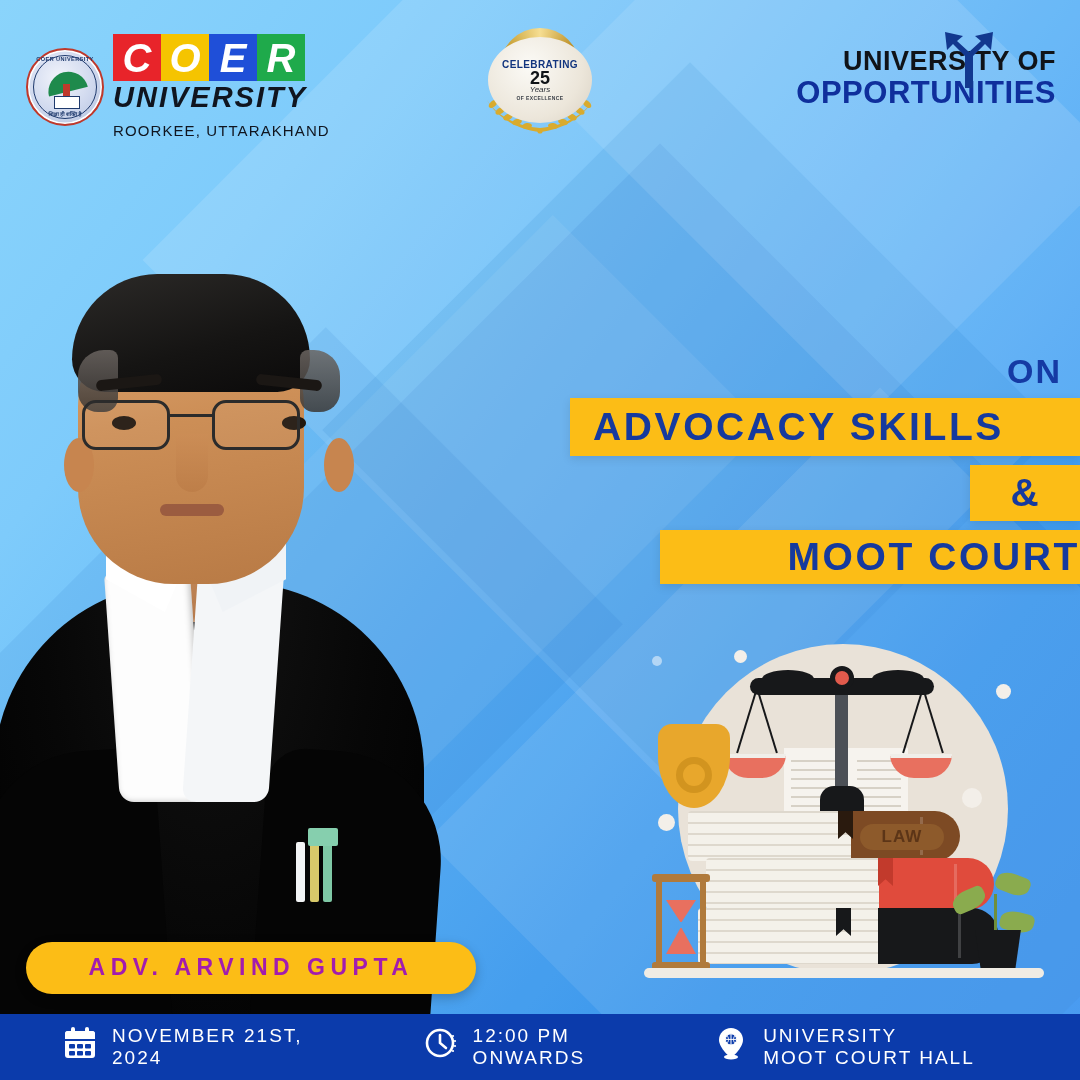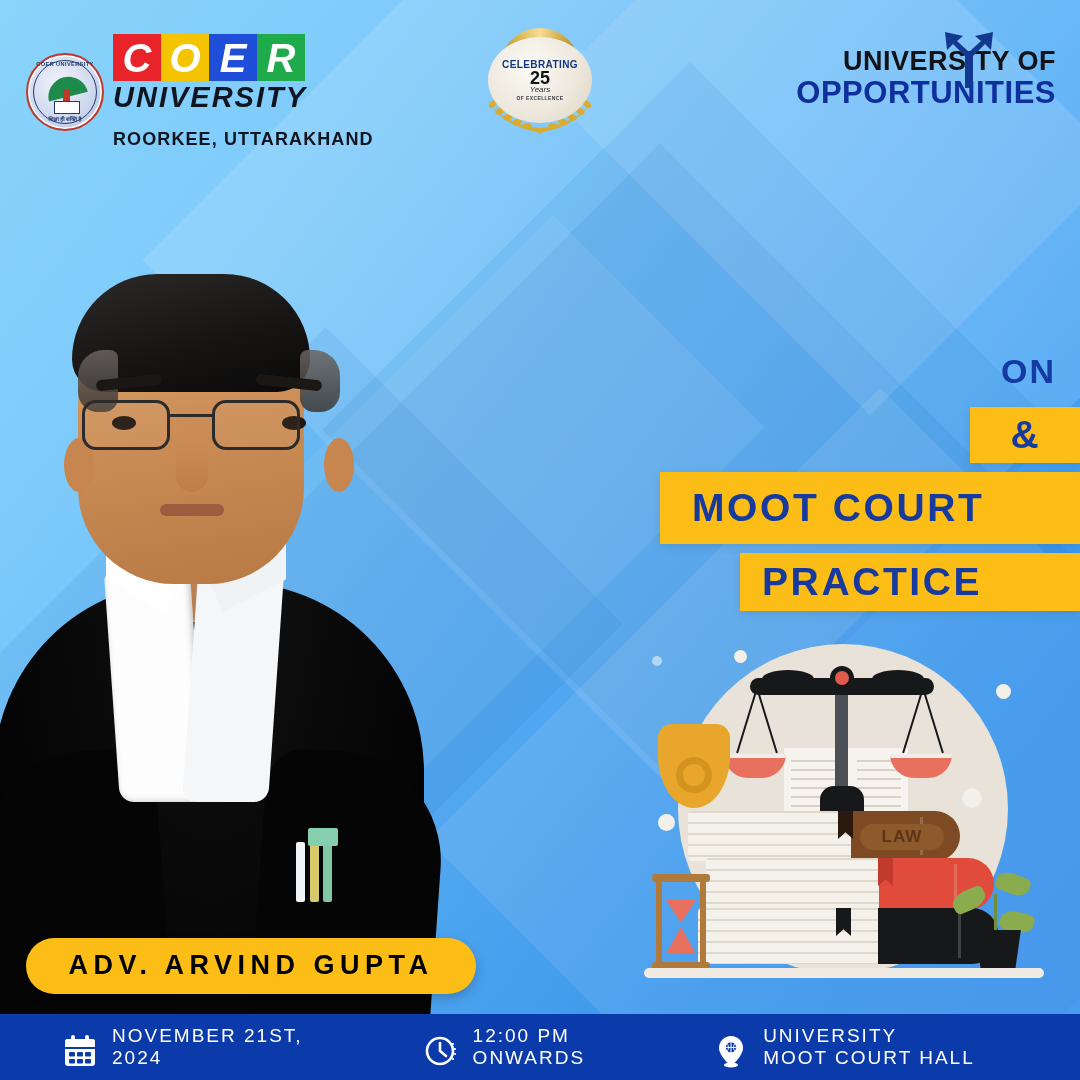--- a/index.html
+++ b/index.html
@@ -40,21 +40,21 @@
     font-weight:700; color:#1f3a6d; }
 
   .coer-word { display:flex; flex-direction:column; }
   .coer-tiles { display:flex; height:47px; }
   .coer-tiles span { width:48px; display:flex; align-items:center; justify-content:center;
     color:#fff; font-weight:900; font-size:40px; font-style:italic; line-height:1;
     font-family:"Liberation Sans", sans-serif; }
   .t-c { background:#e8242a; } .t-o { background:#f5c400; } .t-e { background:#1f4fd8; } .t-r { background:#1faa4b; }
   .coer-uni { font-size:29px; font-weight:900; font-style:italic; color:#10151f; letter-spacing:2px;
     line-height:1; margin-top:2px; }
-  .coer-sub { font-size:18px; font-weight:700; color:#10151f; letter-spacing:1.1px; margin-top:17px; }
+  .coer-sub { font-size:15px; font-weight:400; color:#10151f; letter-spacing:1.1px; margin-top:10px; }
 
   
   .badge25 { position:absolute; left:50%; top:28px; transform:translateX(-50%); width:122px; height:104px; }
   .badge-ring { position:absolute; left:21px; top:0; width:80px; height:80px; border-radius:50%;
     background:conic-gradient(#f6de92,#b8891e,#f8e7a8,#9c7418,#f4d97f,#c39a2c,#f6de92); }
   .badge-face { position:absolute; left:9px; top:9px; right:9px; bottom:9px; border-radius:50%;
     background:radial-gradient(circle at 40% 34%,#fbfaf6 0%,#ece6da 62%,#d8d0c2 100%);
     display:flex; flex-direction:column; align-items:center; justify-content:center; }
   .b-cel { font-size:10px; font-weight:900; color:#12357f; letter-spacing:.4px; }
   .b-25 { font-size:18px; font-weight:900; color:#101418; line-height:.92; }
@@ -118,40 +118,40 @@
   .pen { position:absolute; bottom:0; width:9px; border-radius:2px; }
   .pen-w { left:2px; height:60px; background:#f2f4f5; }
   .pen-y { left:16px; height:66px; background:#d8c96a; }
   .pen-g { left:29px; height:70px; background:#7fc9a6; }
   .pen-cap { position:absolute; left:14px; bottom:56px; width:30px; height:18px; background:#86cfae; border-radius:2px; }
 
   
   .speaker { position:absolute; left:26px; bottom:86px; width:450px; z-index:35;
     background:#fcbd16; border-radius:40px; padding:13px 10px 15px; text-align:center;
     box-shadow:0 4px 12px rgba(0,0,0,.22); }
-  .sp-name { font-size:27px; font-weight:900; color:#000000; letter-spacing:5.5px; line-height:1.05; }
+  .sp-name { font-size:23px; font-weight:900; color:#a21caf; letter-spacing:5.5px; line-height:1.05; }
   .sp-role { font-size:19px; font-weight:500; color:#1b2a45; letter-spacing:1.1px; margin-top:3px; }
 
   
   .headline { position:absolute; left:328px; top:198px; width:740px; z-index:30; }
   .h-guest { font-size:104px; font-weight:900; color:#1533a0; letter-spacing:-1px; line-height:.92;
     text-align:center; transform:scaleX(1.06); transform-origin:center;
     text-shadow:0 0 26px rgba(255,255,255,.55), 0 0 9px rgba(255,255,255,.55);
     font-family:"Liberation Sans", sans-serif; }
 
-  .on-row { position:absolute; right:24px; top:352px; z-index:30; }
+  .on-row { position:absolute; right:18px; top:352px; z-index:30; }
   .on-txt { font-size:34px; font-weight:900; color:#153aa4; letter-spacing:2px; }
 
   .topic { position:absolute; right:0; top:398px; width:100%; z-index:30; }
   .t-bar { background:#fcbd16; color:#163a9e; font-weight:900; display:flex; align-items:center;
     margin-left:auto; box-shadow:0 3px 9px rgba(0,0,0,.10); }
   .t-bar span { white-space:nowrap; }
   .bar1 { width:510px; height:58px; justify-content:flex-start; padding-left:23px; font-size:39px; letter-spacing:2.6px; }
   .bar2 { width:110px; height:56px; justify-content:center; font-size:39px; letter-spacing:1px; margin-top:9px; }
-  .bar3 { width:420px; height:72px; justify-content:flex-start; padding-left:32px; font-size:39px; letter-spacing:2.6px; margin-top:9px; }
+  .bar3 { width:420px; height:54px; justify-content:flex-end; padding-left:24px; font-size:39px; letter-spacing:2.6px; margin-top:9px; }
   .bar4 { width:340px; height:58px; justify-content:flex-start; padding-left:22px; font-size:39px; letter-spacing:2.6px; margin-top:9px; }
 
   
   .illus { position:absolute; right:36px; bottom:84px; width:400px; height:360px; z-index:20; }
   .il-circle { position:absolute; left:34px; top:8px; width:330px; height:330px; border-radius:50%; background:#e9e2d8; }
   .dot { position:absolute; border-radius:50%; background:#f3efe9; }
   .d1 { left:90px; top:14px; width:13px; height:13px; }
   .d2 { left:352px; top:48px; width:15px; height:15px; }
   .d3 { left:14px; top:178px; width:17px; height:17px; }
   .d4 { left:318px; top:152px; width:20px; height:20px; }
@@ -221,21 +221,21 @@
   .lf1 { left:-2px; top:22px; transform:rotate(-24deg); }
   .lf2 { left:42px; top:6px; transform:rotate(22deg); }
   .lf3 { left:46px; top:44px; transform:rotate(14deg); }
   .stem { position:absolute; left:40px; top:26px; width:3px; height:58px; background:#6f8f3c; }
 
   .ground { position:absolute; left:0; right:0; bottom:18px; height:10px; background:#f0ece4; border-radius:6px; }
 
   
   .footer { position:absolute; left:0; right:0; bottom:0; height:66px; background:#0b3bab;
     display:flex; align-items:center; z-index:50; }
-  .f-item { display:flex; align-items:flex-end; gap:14px; color:#fff; }
+  .f-item { display:flex; align-items:flex-start; gap:14px; color:#fff; }
   .f-i1 { margin-left:62px; } .f-i2 { margin-left:120px; } .f-i3 { margin-left:128px; }
   .f-txt { font-size:19px; letter-spacing:2px; line-height:1.18; font-weight:400; }
 
   .ico { width:36px; height:36px; flex:none; }
 </style>
 </head>
 <body>
 
 <div class="poster">
 
@@ -307,28 +307,28 @@
       <div class="uoo-r2">OPPORTUNITIES</div>
     </div>
   </div>
 
 
   <div class="on-row">
     <span class="on-txt">ON</span>
   </div>
 
   <div class="topic">
+    <div class="t-bar bar1">
+      <span>ADVOCACY SKILLS</span>
+    </div>
     <div class="t-bar bar2">
       <span>&amp;</span>
     </div>
     <div class="t-bar bar3">
       <span>MOOT COURT</span>
-    </div>
-    <div class="t-bar bar4">
-      <span>PRACTICE</span>
     </div>
   </div>
 
   <div class="illus">
     <div class="il-circle"></div>
     <div class="dot d1"></div>
       <div class="dot d2"></div>
       <div class="dot d3"></div>
     <div class="dot d4"></div>
       <div class="dot d5"></div>

